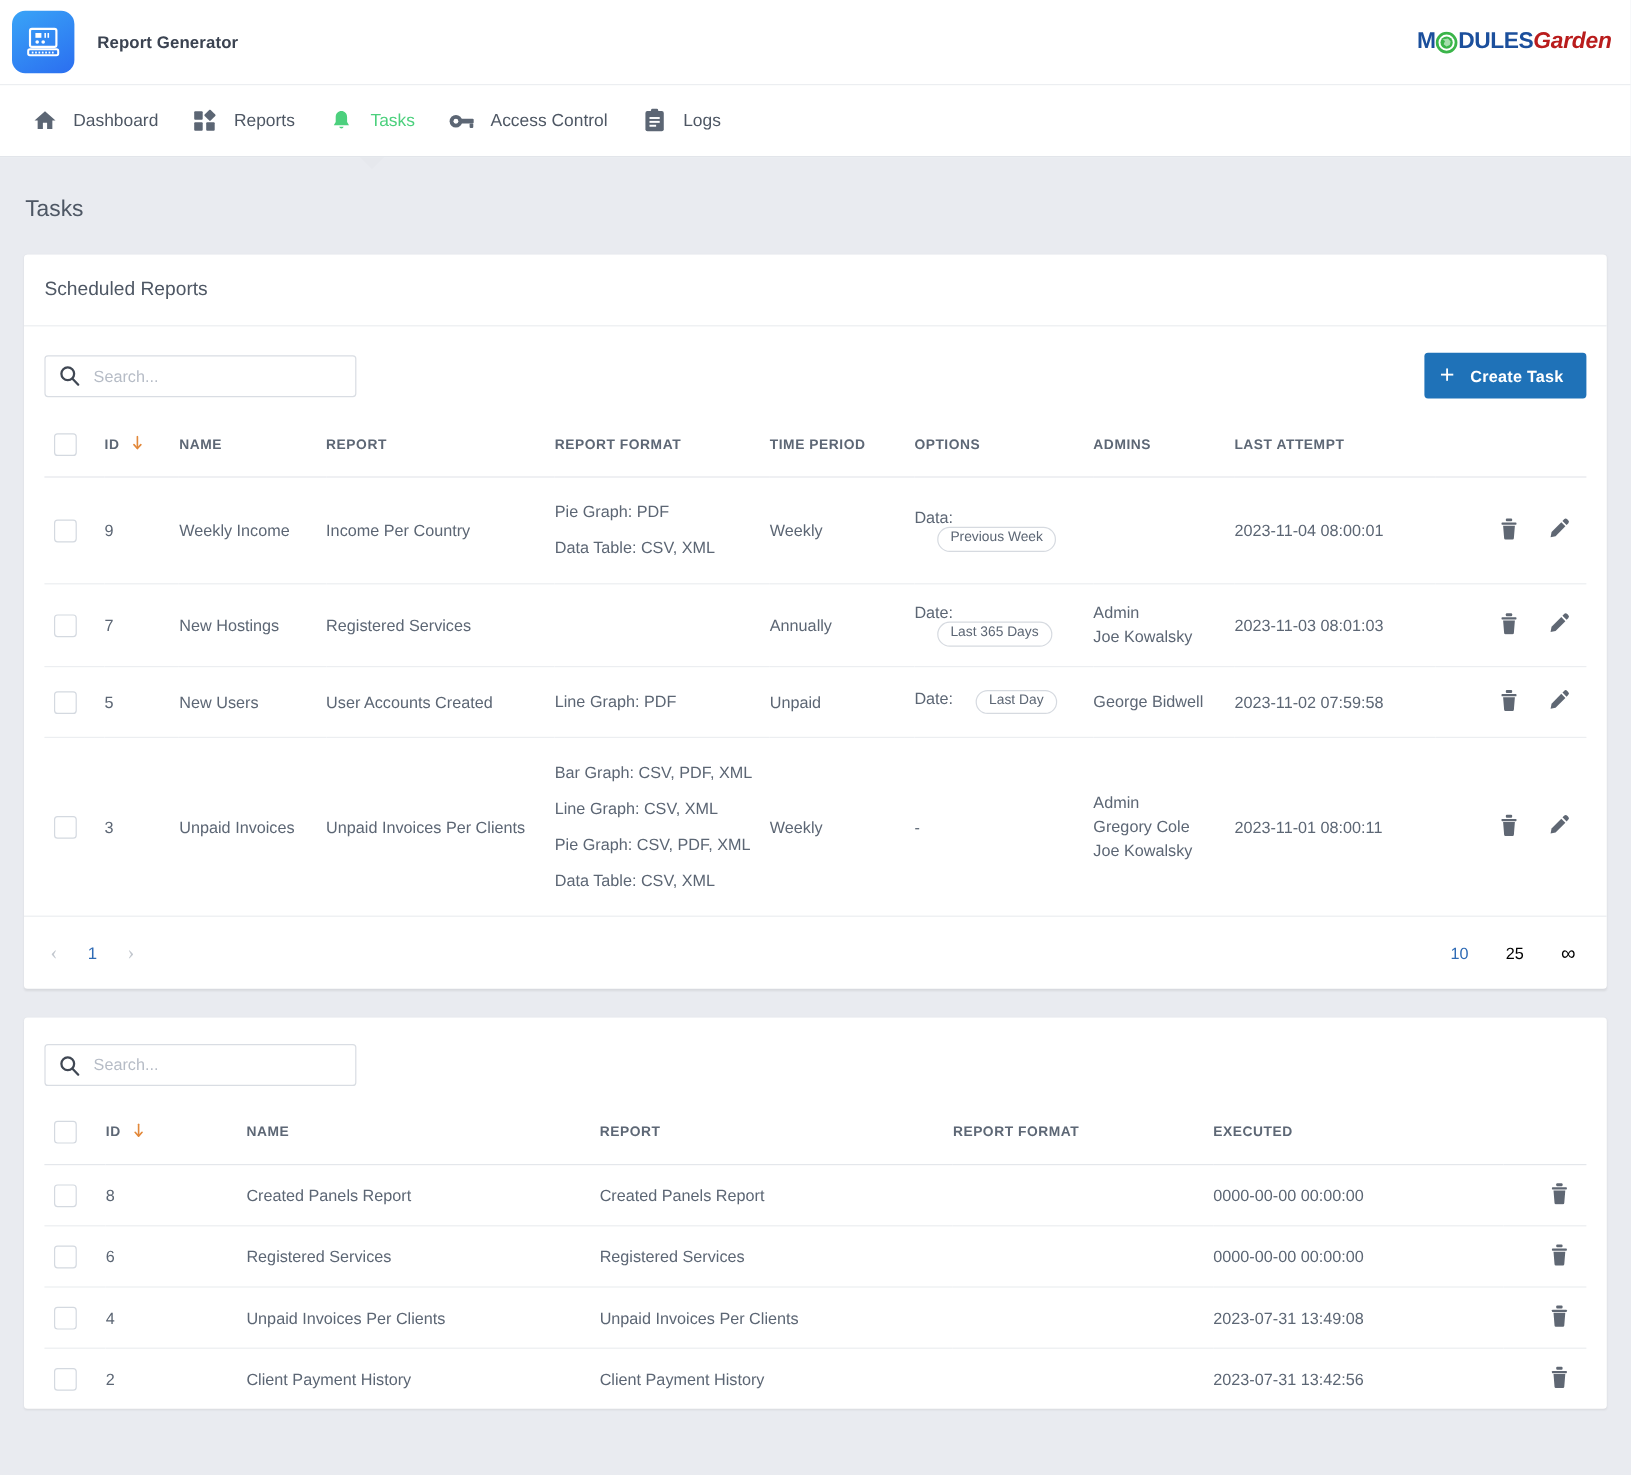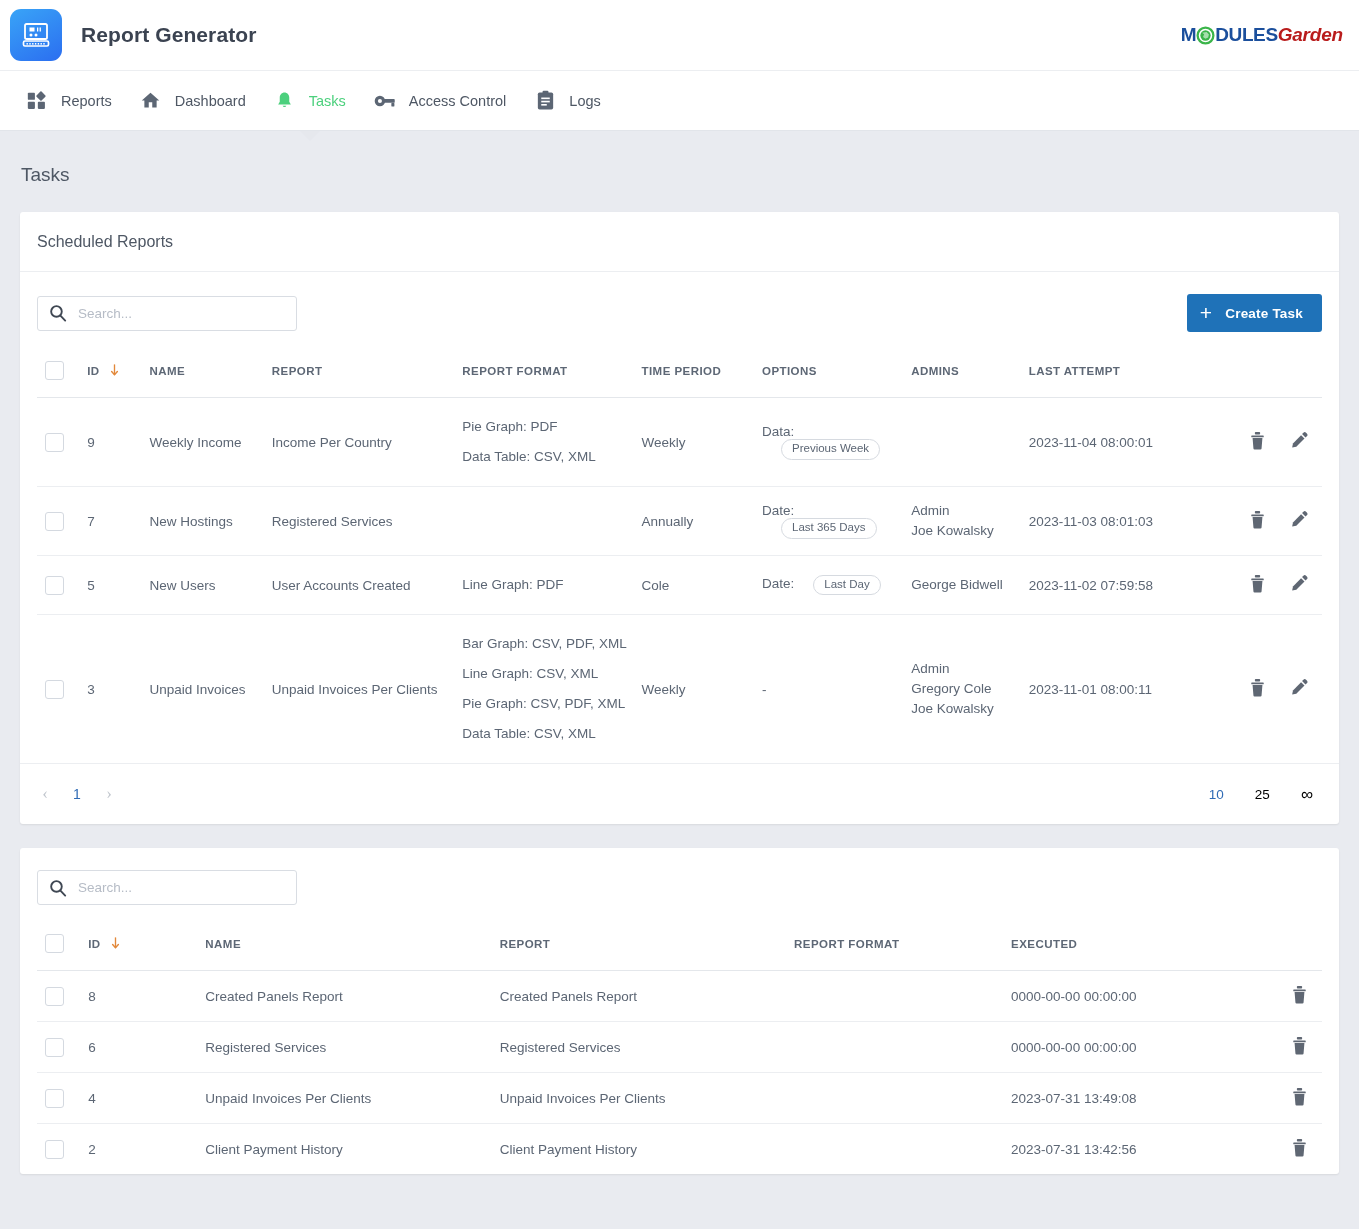--- a/index.html
+++ b/index.html
@@ -21,21 +21,21 @@
     position: relative;
   }
   .app-icon {
     width: 52px; height: 52px;
     border-radius: 11px;
     background: linear-gradient(150deg, #39a4f7 0%, #2b6ef0 100%);
     display: flex; align-items: center; justify-content: center;
     flex: 0 0 auto;
   }
   .app-title {
-    font-size: 21px;
+    font-size: 14px;
     font-weight: bold;
     color: #3b4351;
     margin-left: 19px;
     letter-spacing: .1px;
   }
   .brand { margin-left: auto; display: flex; align-items: center; }
   .brand-text {
     font-size: 19px;
     font-weight: bold;
     color: #1b4f9c;
@@ -278,37 +278,37 @@
       <span>DULES</span>
         <span class="g">Garden</span>
     </div>
   </div>
 </div>
 
 <div class="navbar">
 
   <div class="nav-item">
     <span class="nav-ico">
+      <svg width="21" height="21" viewBox="0 0 24 24" fill="#5c6674">
+          <path d="M12 3 L22 12 h-3 v8 h-5 v-6 h-4 v6 H5 v-8 H2 Z"></path>
+        </svg>
+    </span>
+    <span class="nav-label">Dashboard</span>
+  </div>
+
+  <div class="nav-item">
+    <span class="nav-ico">
       <svg width="20" height="20" viewBox="0 0 24 24" fill="#5c6674">
         <rect x="1" y="2" width="8.5" height="8.5" rx="1"></rect>
         <rect x="1" y="13" width="8.5" height="8.5" rx="1"></rect>
         <rect x="13" y="13" width="8.5" height="8.5" rx="1"></rect>
         <rect x="12.5" y="1.8" width="8.5" height="8.5" rx="1" transform="rotate(45 16.75 6.05)"></rect>
       </svg>
     </span>
     <span class="nav-label">Reports</span>
-  </div>
-
-  <div class="nav-item">
-    <span class="nav-ico">
-      <svg width="21" height="21" viewBox="0 0 24 24" fill="#5c6674">
-          <path d="M12 3 L22 12 h-3 v8 h-5 v-6 h-4 v6 H5 v-8 H2 Z"></path>
-        </svg>
-    </span>
-    <span class="nav-label">Dashboard</span>
   </div>
 
   <div class="nav-item active">
     <span class="nav-ico">
       <svg width="19" height="21" viewBox="0 0 24 24" fill="#4cd07d">
         <path d="M12 2 C8.7 2 6 4.8 6 8.2 v5.3 L4 17 h16 l-2-3.5 V8.2 C18 4.8 15.3 2 12 2 Z"></path>
         <path d="M9.6 18.6 a2.6 2.6 0 0 0 4.8 0 Z"></path>
       </svg>
     </span>
     <span class="nav-label">Tasks</span>
@@ -449,21 +449,21 @@
                   </svg></span></td>
             </tr>
             <tr>
               <td class="cbcol"><span class="cb"></span></td>
               <td>5</td>
               <td>New Users</td>
               <td>User Accounts Created</td>
               <td>
                 <div class="stack-line">Line Graph: PDF</div>
               </td>
-              <td>Cole</td>
+              <td>Unpaid</td>
               <td><span>Date:</span><span class="pill">Last Day</span></td>
               <td>
                 <div class="stack-line tight">George Bidwell</div>
               </td>
               <td>2023-11-02 07:59:58</td>
               <td class="actions"><span class="act-btn"><svg width="17" height="19" viewBox="0 0 18 20" fill="#5f6773">
                     <rect x="2.4" y="4.6" width="13.2" height="2" rx="0.6"></rect>
                     <path d="M3.8 7.4 h10.4 l-0.9 11.1 a1.2 1.2 0 0 1 -1.2 1.1 H5.9 a1.2 1.2 0 0 1 -1.2 -1.1 Z"></path>
                     <rect x="6.2" y="1" width="5.6" height="2.6" rx="0.9"></rect>
                   </svg></span><span class="act-btn"><svg width="18" height="19" viewBox="0 0 20 20" fill="#5f6773">

